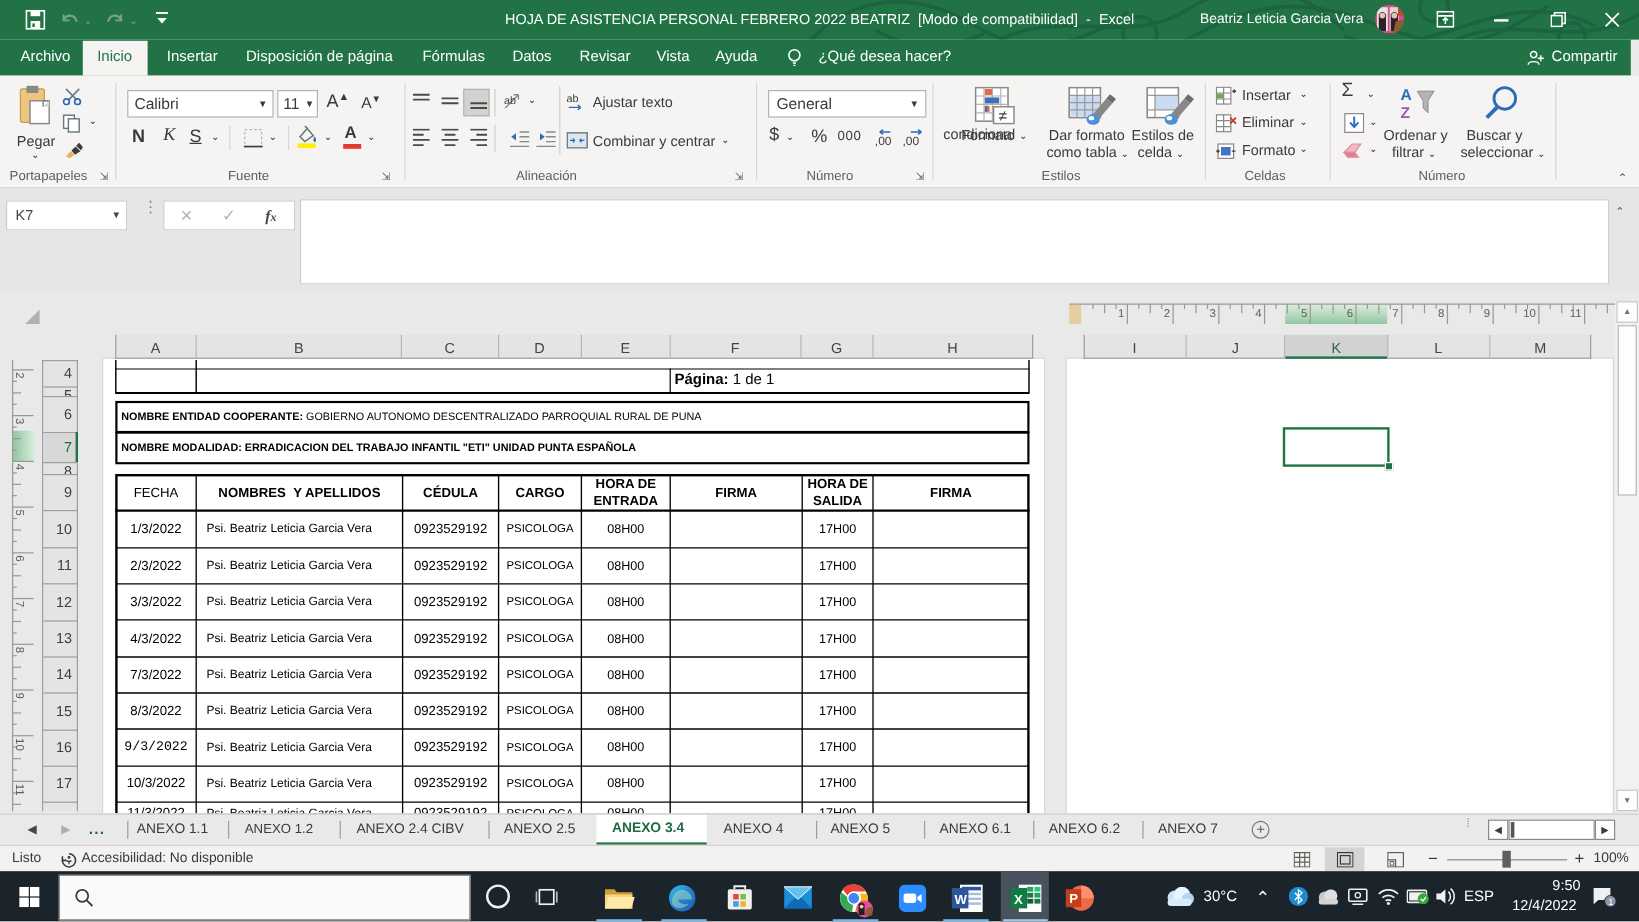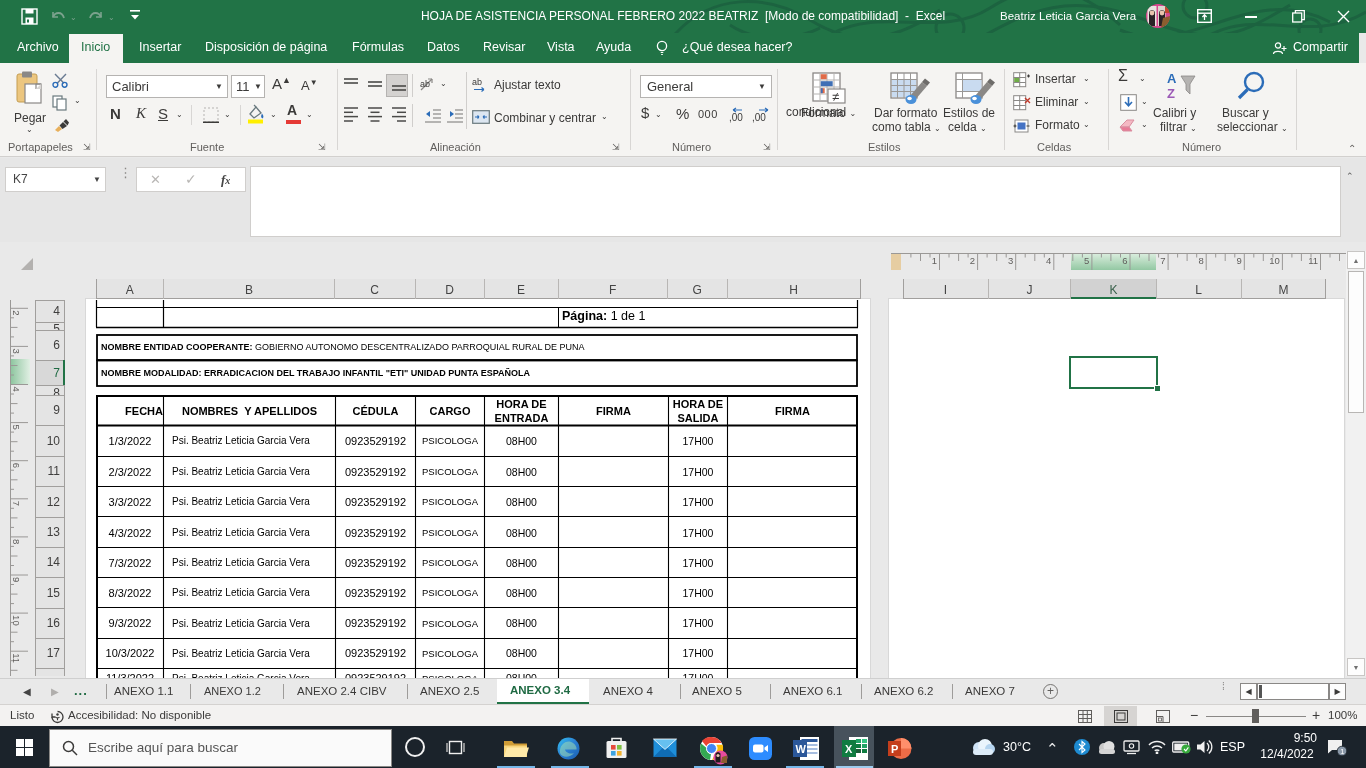--- a/index.html
+++ b/index.html
@@ -357,21 +357,21 @@
   <svg class="a" style="left:1119px;top:55px;" width="18" height="15" viewBox="0 0 18 15">
     <path d="M1 9 L8 2 L15 2 L10 9 Z" fill="#f4b8c3" stroke="#d98fa0" stroke-width="1"></path>
     <path d="M1 9 L10 9 L13 13 L4 13 Z" fill="#e87a96" stroke="#d98fa0" stroke-width="1"></path>
   </svg>
   <div class="tx" style="left:1141px;top:57px;font-size:8px;color:#3b3a39;">⌄</div>
   <svg class="a" style="left:1167px;top:7px;" width="30" height="34" viewBox="0 0 30 34">
     <text x="0" y="13" font-size="13" font-weight="bold" fill="#2b6cb8" font-family="Liberation Sans">A</text>
     <text x="0" y="28" font-size="13" font-weight="bold" fill="#9b59b6" font-family="Liberation Sans">Z</text>
     <path d="M14 6 L28 6 L23 14 L23 24 L19 20 L19 14 Z" fill="#b5b3b1" stroke="#8a8886" stroke-width="0.8"></path>
   </svg>
-  <div class="tx" style="left:1153px;top:43px;font-size:12px;color:#3b3a39;">Calibri y</div>
+  <div class="tx" style="left:1153px;top:43px;font-size:12px;color:#3b3a39;">Ordenar y</div>
   <div class="tx" style="left:1160px;top:57px;font-size:12px;color:#3b3a39;">filtrar <span style="font-size:8px;">⌄</span></div>
   <svg class="a" style="left:1236px;top:7px;" width="32" height="32" viewBox="0 0 32 32">
     <circle cx="18" cy="12" r="9" fill="none" stroke="#2b6cb8" stroke-width="2.4"></circle>
     <line x1="11.5" y1="19.5" x2="3" y2="28" stroke="#2b6cb8" stroke-width="3.2"></line>
   </svg>
   <div class="tx" style="left:1222px;top:43px;font-size:12px;color:#3b3a39;">Buscar y</div>
   <div class="tx" style="left:1217px;top:57px;font-size:12px;color:#3b3a39;">seleccionar <span style="font-size:8px;">⌄</span></div>
 </div>
 
 <div class="a" id="fbar" style="left:0;top:158px;width:1366px;height:84px;background:#e6e6e6;">
@@ -597,21 +597,21 @@
         <line x1="558.5" y1="154" x2="558.5" y2="436"></line>
         <line x1="668.5" y1="154" x2="668.5" y2="436"></line>
         <line x1="727.5" y1="154" x2="727.5" y2="436"></line>
       </g>
     </g>
   </svg>
 
   <div class="tx" style="left:562px;top:64px;line-height:21px;font-size:12.5px;color:#000;"><b>Página:</b> 1 de 1</div>
   <div class="tx" style="left:101px;top:93px;line-height:25px;font-size:9px;color:#000;"><b>NOMBRE ENTIDAD COOPERANTE:</b> GOBIERNO AUTONOMO DESCENTRALIZADO PARROQUIAL RURAL DE PUNA</div>
   <div class="tx" style="left:101px;top:118px;line-height:26px;font-size:9px;color:#000;font-weight:bold;">NOMBRE MODALIDAD: ERRADICACION DEL TRABAJO INFANTIL "ETI" UNIDAD PUNTA ESPAÑOLA</div>
-  <div class="tx" style="left:97px;top:154px;width:66px;line-height:30px;font-size:11px;font-weight:bold;text-align:right;">FECHA</div>
+  <div class="tx" style="left:97px;top:154px;width:66px;line-height:30px;font-size:11px;font-weight:normal;text-align:center;">FECHA</div>
   <div class="tx" style="left:164px;top:154px;width:171px;line-height:30px;font-size:11px;font-weight:bold;text-align:center;">NOMBRES&nbsp;&nbsp;Y APELLIDOS</div>
   <div class="tx" style="left:336px;top:154px;width:79px;line-height:30px;font-size:11px;font-weight:bold;text-align:center;">CÉDULA</div>
   <div class="tx" style="left:416px;top:154px;width:68px;line-height:30px;font-size:11px;font-weight:bold;text-align:center;">CARGO</div>
   <div class="tx" style="left:485px;top:156px;width:73px;line-height:13.5px;font-size:11px;font-weight:bold;text-align:center;">HORA DE<br>ENTRADA</div>
   <div class="tx" style="left:559px;top:154px;width:109px;line-height:30px;font-size:11px;font-weight:bold;text-align:center;">FIRMA</div>
   <div class="tx" style="left:669px;top:156px;width:58px;line-height:13.5px;font-size:11px;font-weight:bold;text-align:center;">HORA DE<br>SALIDA</div>
   <div class="tx" style="left:728px;top:154px;width:129px;line-height:30px;font-size:11px;font-weight:bold;text-align:center;">FIRMA</div>
   <div class="tx" style="left:97px;top:184px;width:66px;line-height:30px;font-size:11px;text-align:center;">1/3/2022</div>
   <div class="tx" style="left:172px;top:184px;line-height:30px;font-size:10px;">Psi. Beatriz Leticia Garcia Vera</div>
   <div class="tx" style="left:336px;top:184px;width:79px;line-height:30px;font-size:11px;text-align:center;">0923529192</div>
@@ -641,21 +641,21 @@
   <div class="tx" style="left:336px;top:305.5px;width:79px;line-height:30px;font-size:11px;text-align:center;">0923529192</div>
   <div class="tx" style="left:416px;top:305.5px;width:68px;line-height:30px;font-size:9.5px;text-align:center;">PSICOLOGA</div>
   <div class="tx" style="left:485px;top:305.5px;width:73px;line-height:30px;font-size:10.5px;text-align:center;">08H00</div>
   <div class="tx" style="left:669px;top:305.5px;width:58px;line-height:30px;font-size:10.5px;text-align:center;">17H00</div>
   <div class="tx" style="left:97px;top:336px;width:66px;line-height:30px;font-size:11px;text-align:center;">8/3/2022</div>
   <div class="tx" style="left:172px;top:336px;line-height:30px;font-size:10px;">Psi. Beatriz Leticia Garcia Vera</div>
   <div class="tx" style="left:336px;top:336px;width:79px;line-height:30px;font-size:11px;text-align:center;">0923529192</div>
   <div class="tx" style="left:416px;top:336px;width:68px;line-height:30px;font-size:9.5px;text-align:center;">PSICOLOGA</div>
   <div class="tx" style="left:485px;top:336px;width:73px;line-height:30px;font-size:10.5px;text-align:center;">08H00</div>
   <div class="tx" style="left:669px;top:336px;width:58px;line-height:30px;font-size:10.5px;text-align:center;">17H00</div>
-  <div class="tx" style="left:97px;top:366.5px;width:66px;line-height:29px;font-size:11px;text-align:center;">9/3/2022</div>
+  <div class="tx" style="left:97px;top:366.5px;width:66px;line-height:29px;font-size:11px;text-align:center;font-family:Liberation Mono, monospace;">9/3/2022</div>
   <div class="tx" style="left:172px;top:366.5px;line-height:29px;font-size:10px;">Psi. Beatriz Leticia Garcia Vera</div>
   <div class="tx" style="left:336px;top:366.5px;width:79px;line-height:29px;font-size:11px;text-align:center;">0923529192</div>
   <div class="tx" style="left:416px;top:366.5px;width:68px;line-height:29px;font-size:9.5px;text-align:center;">PSICOLOGA</div>
   <div class="tx" style="left:485px;top:366.5px;width:73px;line-height:29px;font-size:10.5px;text-align:center;">08H00</div>
   <div class="tx" style="left:669px;top:366.5px;width:58px;line-height:29px;font-size:10.5px;text-align:center;">17H00</div>
   <div class="tx" style="left:97px;top:396.5px;width:66px;line-height:29px;font-size:11px;text-align:center;">10/3/2022</div>
   <div class="tx" style="left:172px;top:396.5px;line-height:29px;font-size:10px;">Psi. Beatriz Leticia Garcia Vera</div>
   <div class="tx" style="left:336px;top:396.5px;width:79px;line-height:29px;font-size:11px;text-align:center;">0923529192</div>
   <div class="tx" style="left:416px;top:396.5px;width:68px;line-height:29px;font-size:9.5px;text-align:center;">PSICOLOGA</div>
   <div class="tx" style="left:485px;top:396.5px;width:73px;line-height:29px;font-size:10.5px;text-align:center;">08H00</div>
@@ -749,21 +749,20 @@
       <rect x="9" y="0" width="8" height="8" fill="#fff"></rect>
     <rect x="0" y="9" width="8" height="8" fill="#fff"></rect>
       <rect x="9" y="9" width="8" height="8" fill="#fff"></rect>
   </svg>
 
   <div class="a" style="left:49px;top:3px;width:343px;height:38px;background:#fafafa;border:1px solid #8a8886;"></div>
   <svg class="a" style="left:62px;top:14px;" width="16" height="16" viewBox="0 0 16 16">
     <circle cx="6.5" cy="6.5" r="5" fill="none" stroke="#3b3a39" stroke-width="1.5"></circle>
     <line x1="10.3" y1="10.3" x2="15" y2="15" stroke="#3b3a39" stroke-width="1.5"></line>
   </svg>
-  <div class="tx" style="left:88px;top:0;line-height:43px;font-size:13.5px;color:#555;">Escribe aquí para buscar</div>
 
   <div class="a" style="left:405px;top:11px;width:20px;height:20px;border:2.2px solid #f0f0f0;border-radius:50%;"></div>
 
   <svg class="a" style="left:446px;top:12px;" width="19" height="19" viewBox="0 0 19 19">
     <rect x="3.5" y="3.5" width="12" height="12" fill="none" stroke="#f0f0f0" stroke-width="1.4"></rect>
     <path d="M1 5 L1 14 M18 5 L18 14" stroke="#bdbdbd" stroke-width="1.4"></path>
 
   </svg>
 
   <svg class="a" style="left:504px;top:13px;" width="25" height="19" viewBox="0 0 25 19">

